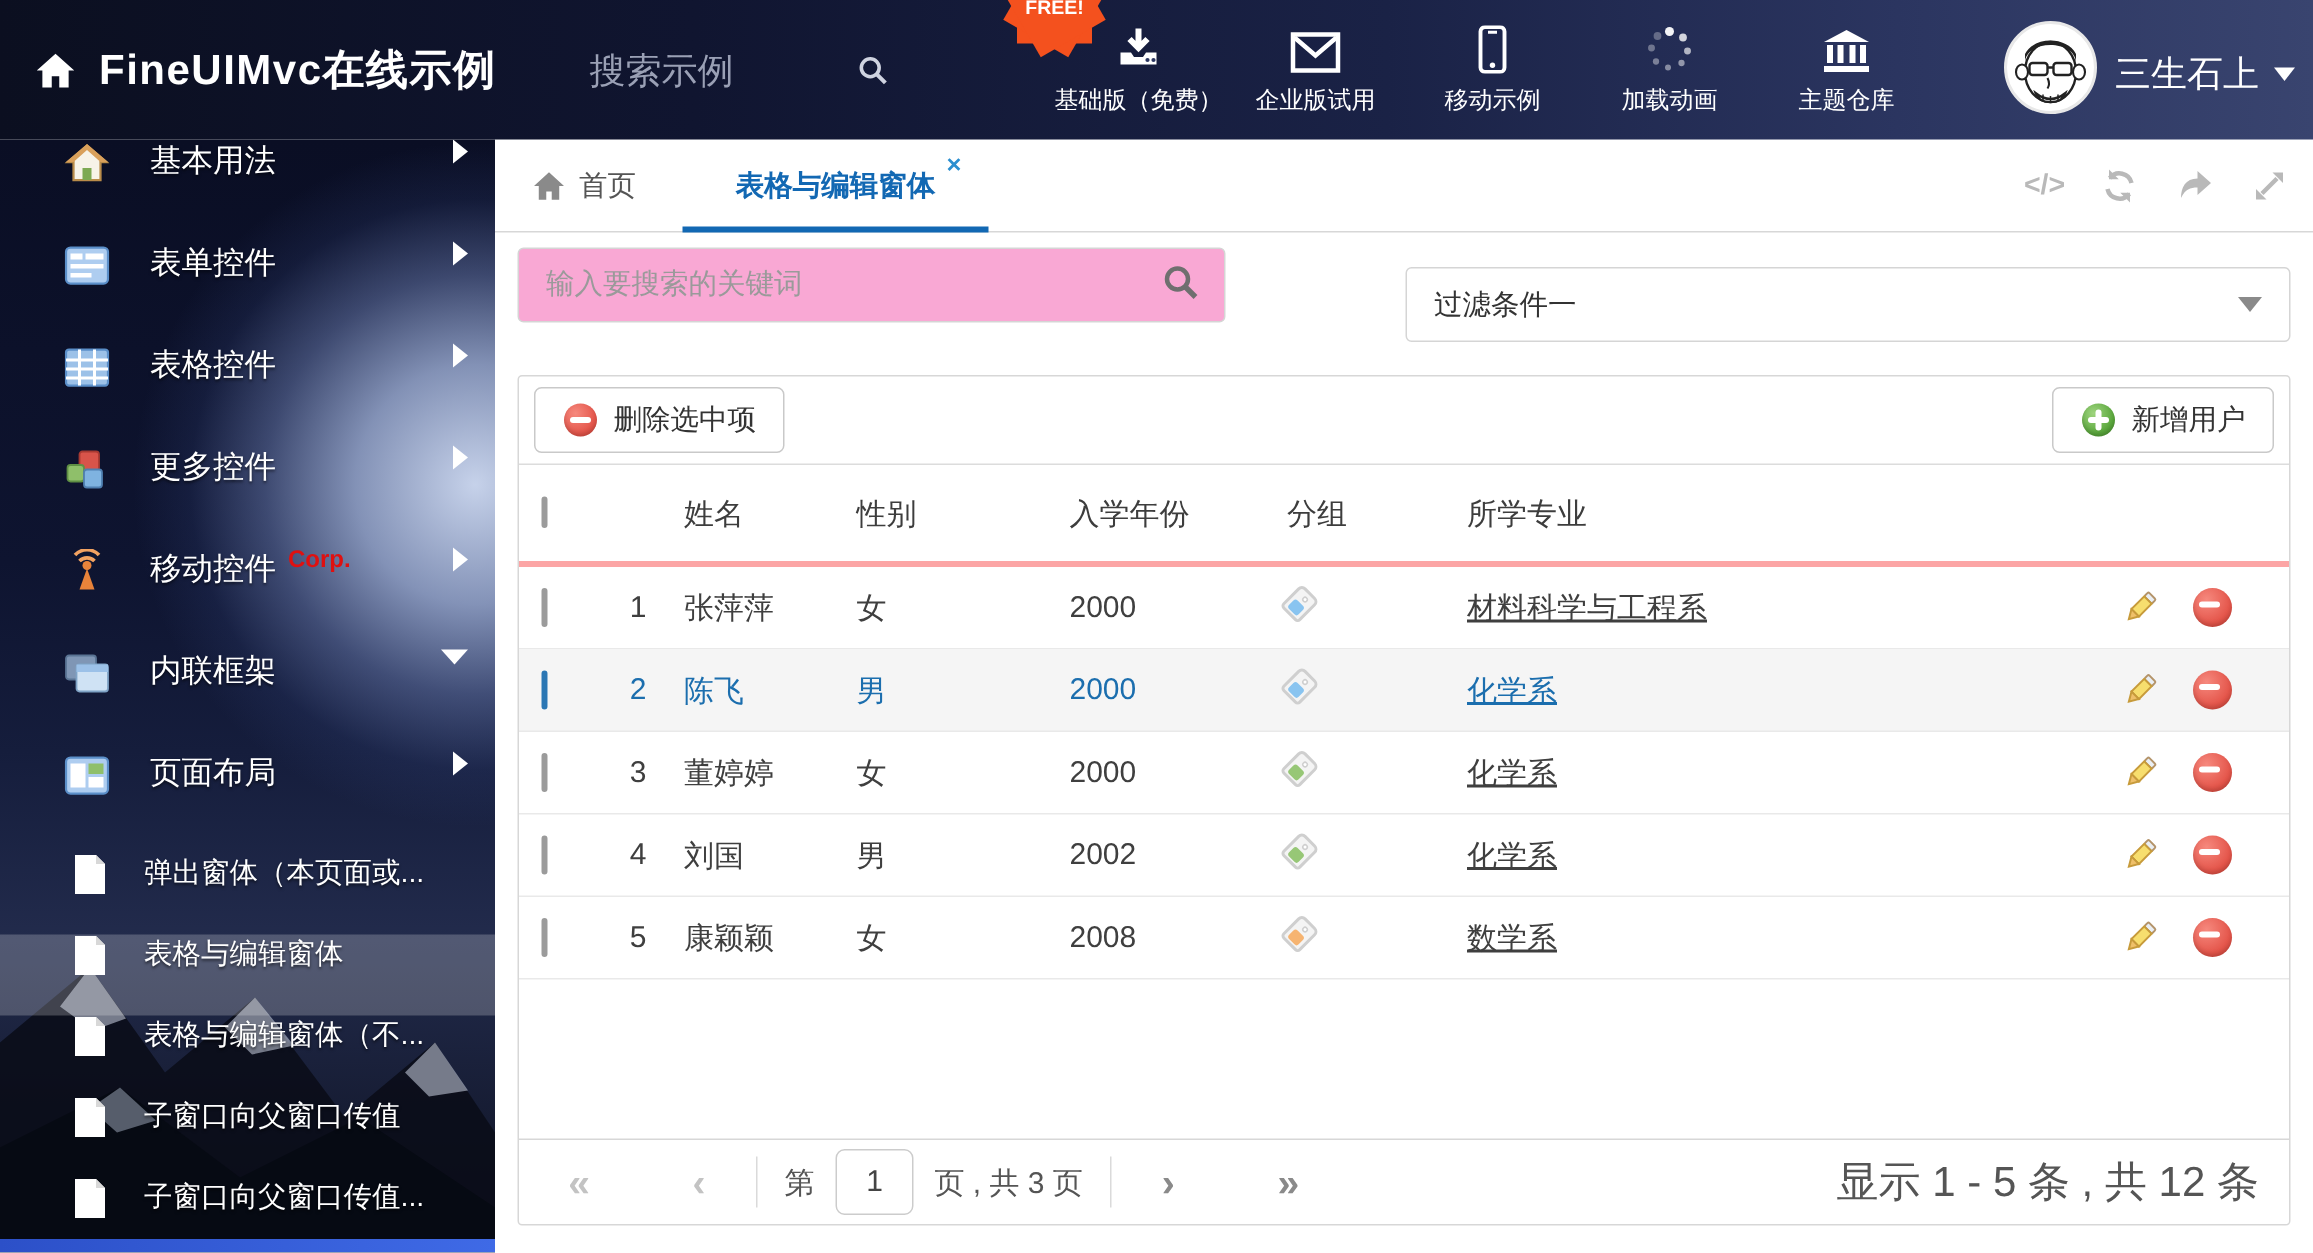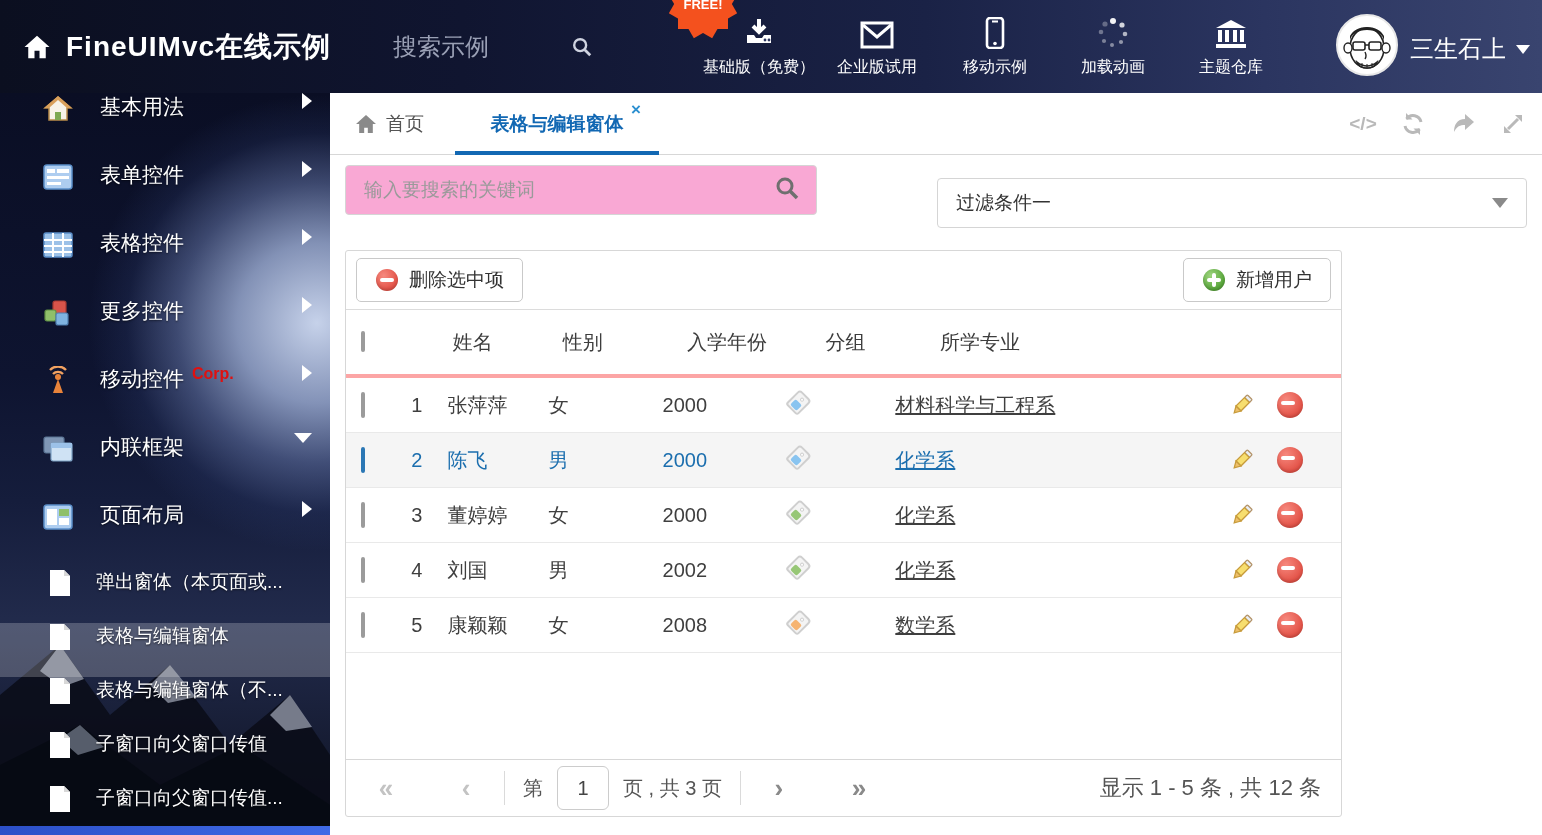--- a/index.html
+++ b/index.html
@@ -69,40 +69,40 @@
   .tb-ico { width:26px; height:26px; display:flex; align-items:center; justify-content:center; cursor:pointer; color:#b9b9b9; font-weight:bold; font-size:19px; }
 
   .search-input { position:absolute; left:15px; top:72px; width:472px; height:50px; border:1px solid #d5d5d5; border-radius:4px; display:flex; align-items:center; background:#f9a8d4; }
   .search-input input { flex:1; border:none; outline:none; font-size:19px; color:#333; padding:0 18px; background:transparent; }
   .search-input input::placeholder { color:#9a9a9a; }
   .search-input .mag { margin-right:16px; cursor:pointer; }
   .filter-dd { position:absolute; left:607px; top:85px; width:590px; height:50px; border:1px solid #d5d5d5; border-radius:4px; display:flex; align-items:center; background:#fff; cursor:pointer; }
   .filter-dd .ddval { flex:1; font-size:19px; color:#333; padding-left:18px; }
   .filter-dd .ddcaret { margin-right:18px; width:0; height:0; border-left:8px solid transparent; border-right:8px solid transparent; border-top:10px solid #8a8a8a; }
 
-  .panel { position:absolute; left:15px; top:157px; width:997px; height:567px; border:1px solid #d7d7d7; border-radius:3px; background:#fff; display:flex; flex-direction:column; }
+  .panel { position:absolute; left:15px; top:157px; width:1182px; height:567px; border:1px solid #d7d7d7; border-radius:3px; background:#fff; display:flex; flex-direction:column; }
   .panel-toolbar { height:58px; display:flex; align-items:center; padding:0 10px; }
   .btn { height:44px; display:flex; align-items:center; gap:10px; padding:0 18px; border:1px solid #c9c9c9; border-radius:5px; background:#fff; font-size:19px; color:#333; cursor:pointer; }
   .btn .bico { width:24px; height:24px; display:flex; align-items:center; justify-content:center; }
   .toolbar-spacer { flex:1; }
 
   .minus-circle { width:22px; height:22px; border-radius:50%; background:radial-gradient(circle at 35% 30%, #f6897e, #e4554a 65%, #cf4338); position:relative; box-shadow:inset 0 -2px 3px rgba(0,0,0,.15); }
   .minus-circle::after { content:""; position:absolute; left:4px; top:9px; width:14px; height:4px; border-radius:2px; background:#fff; }
   .plus-circle { width:22px; height:22px; border-radius:50%; background:radial-gradient(circle at 35% 30%, #9ed47e, #5aa73c 65%, #478a2e); position:relative; box-shadow:inset 0 -2px 3px rgba(0,0,0,.15); }
   .plus-circle::before { content:""; position:absolute; left:4px; top:9px; width:14px; height:4px; border-radius:2px; background:#fff; }
   .plus-circle::after { content:""; position:absolute; left:9px; top:4px; width:4px; height:14px; border-radius:2px; background:#fff; }
 
   .grid-header { height:69px; border-top:1px solid #dcdcdc; border-bottom:4px solid #fca5a5; display:flex; align-items:center; padding-left:15px; }
   .grid-row { height:55px; border-bottom:1px solid #e9e9e9; display:flex; align-items:center; padding-left:15px; font-size:20px; color:#3f3f3f; }
   .grid-row.selected { background:#f5f5f5; color:#1b6eae; }
   .cell-check { width:45px; }
   .cell-num { width:25px; text-align:right; font-size:20px; }
   .cell-name { width:115px; margin-left:25px; }
   .cell-gender { width:130px; }
-  .cell-year { width:145px; }
+  .cell-year { width:145px;margin-left:12px; }
   .cell-group { width:120px; }
   .cell-major { width:380px; }
   .cell-actions { flex:1; display:flex; justify-content:flex-end; align-items:center; gap:22px; padding-right:38px; }
   .grid-header .hcell { font-size:20px; color:#3d3d3d; }
   .checkbox { width:19px; height:19px; border:2px solid #9b9b9b; border-radius:4px; background:#fff; cursor:pointer; }
   .checkbox.sel { border-color:#2b77b4; }
   .link { text-decoration:underline; color:inherit; cursor:pointer; }
   .grid-filler { flex:1; }
 
   .tag-icon { position:relative; width:17px; height:21px; border:2px solid #cfcfcf; border-radius:4px 4px 3px 3px; background:#f4f4f4; transform:rotate(45deg); display:inline-block; }
@@ -111,21 +111,21 @@
 
   .act-ico { width:26px; height:26px; cursor:pointer; display:flex; align-items:center; justify-content:center; }
 
   .pager { height:57px; border-top:1px solid #d7d7d7; display:flex; align-items:center; padding:0 20px; color:#666; }
   .pg-btn { font-size:26px; font-weight:bold; width:40px; text-align:center; cursor:pointer; }
   .pg-dim { color:#c3c3c3; }
   .pg-dark { color:#8a8a8a; }
   .pg-sep { width:1px; height:34px; background:#dadada; margin:0 18px; }
   .pg-label { font-size:20px; color:#555; }
   .pg-input { width:52px; height:44px; border:1px solid #ccc; border-radius:6px; text-align:center; font-size:20px; color:#444; margin:0 14px; outline:none; }
-  .pg-summary { margin-left:auto; font-size:22px; color:#555; }
+  .pg-summary { margin-left:auto; font-size:28px; color:#555; }
   .pg-gap { width:40px; }
 </style>
 </head>
 <body>
 
 <div class="header">
   <svg class="home-ico" viewBox="0 0 24 24">
       <path d="M12 3 L2 12 h3 v9 h5 v-6 h4 v6 h5 v-9 h3 Z" fill="#fff"></path>
     </svg>
   <div class="app-title">FineUIMvc在线示例</div>

